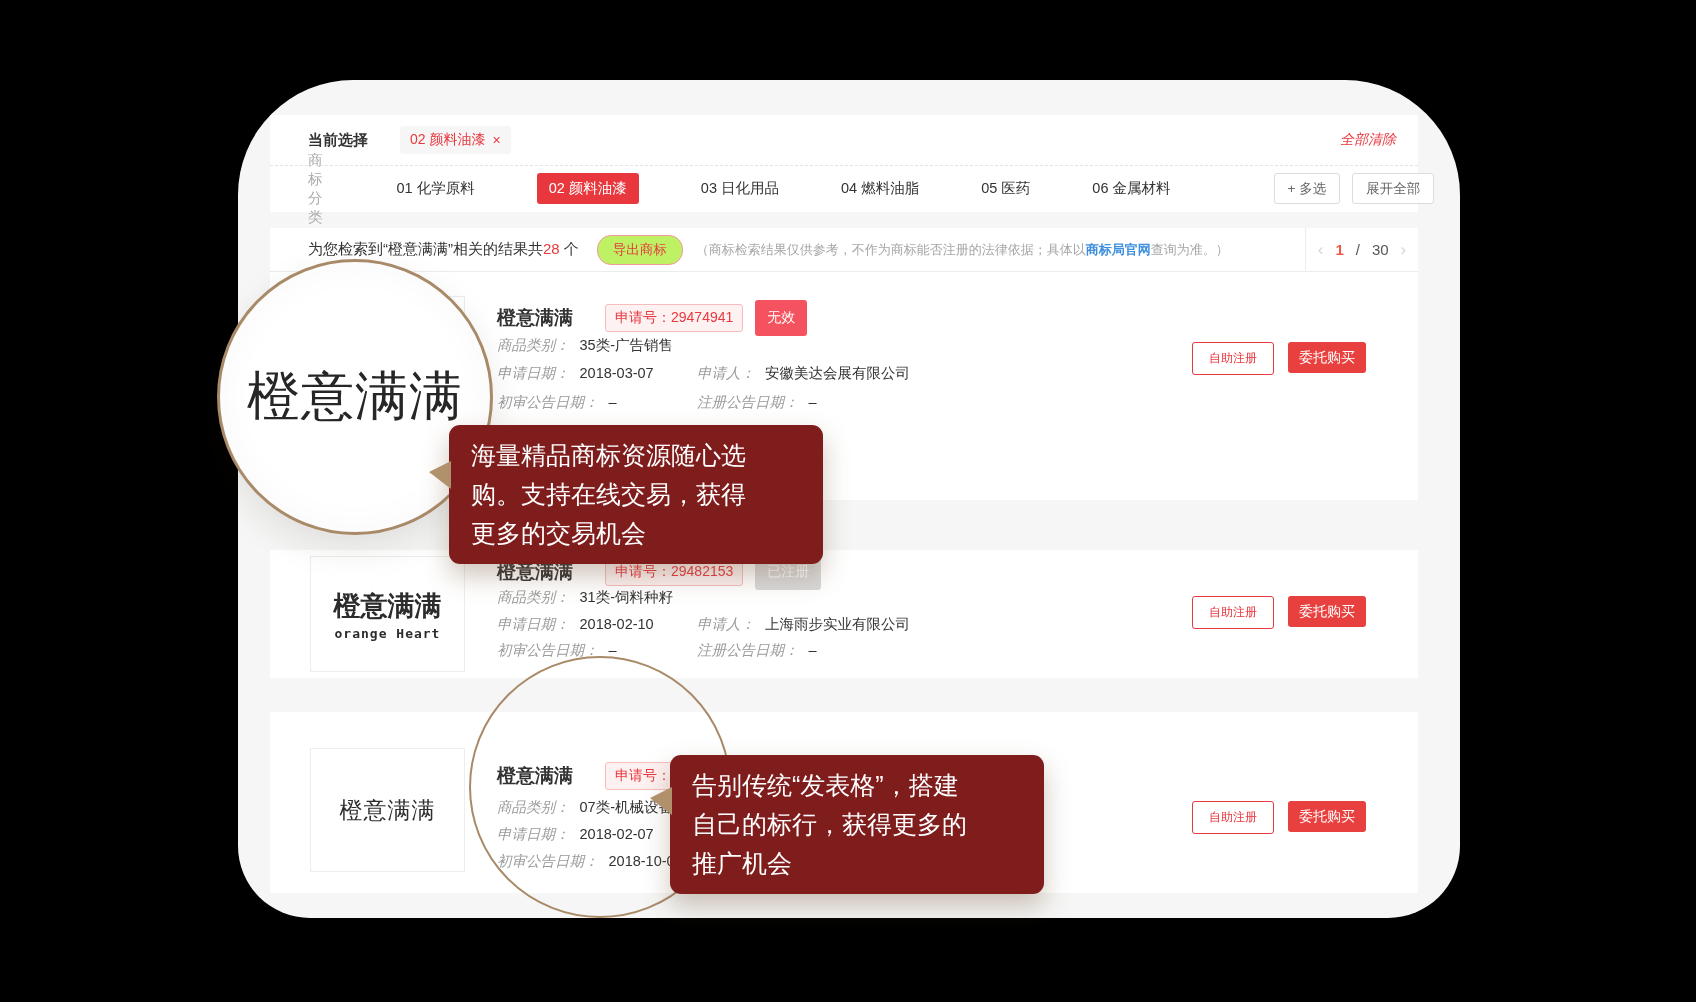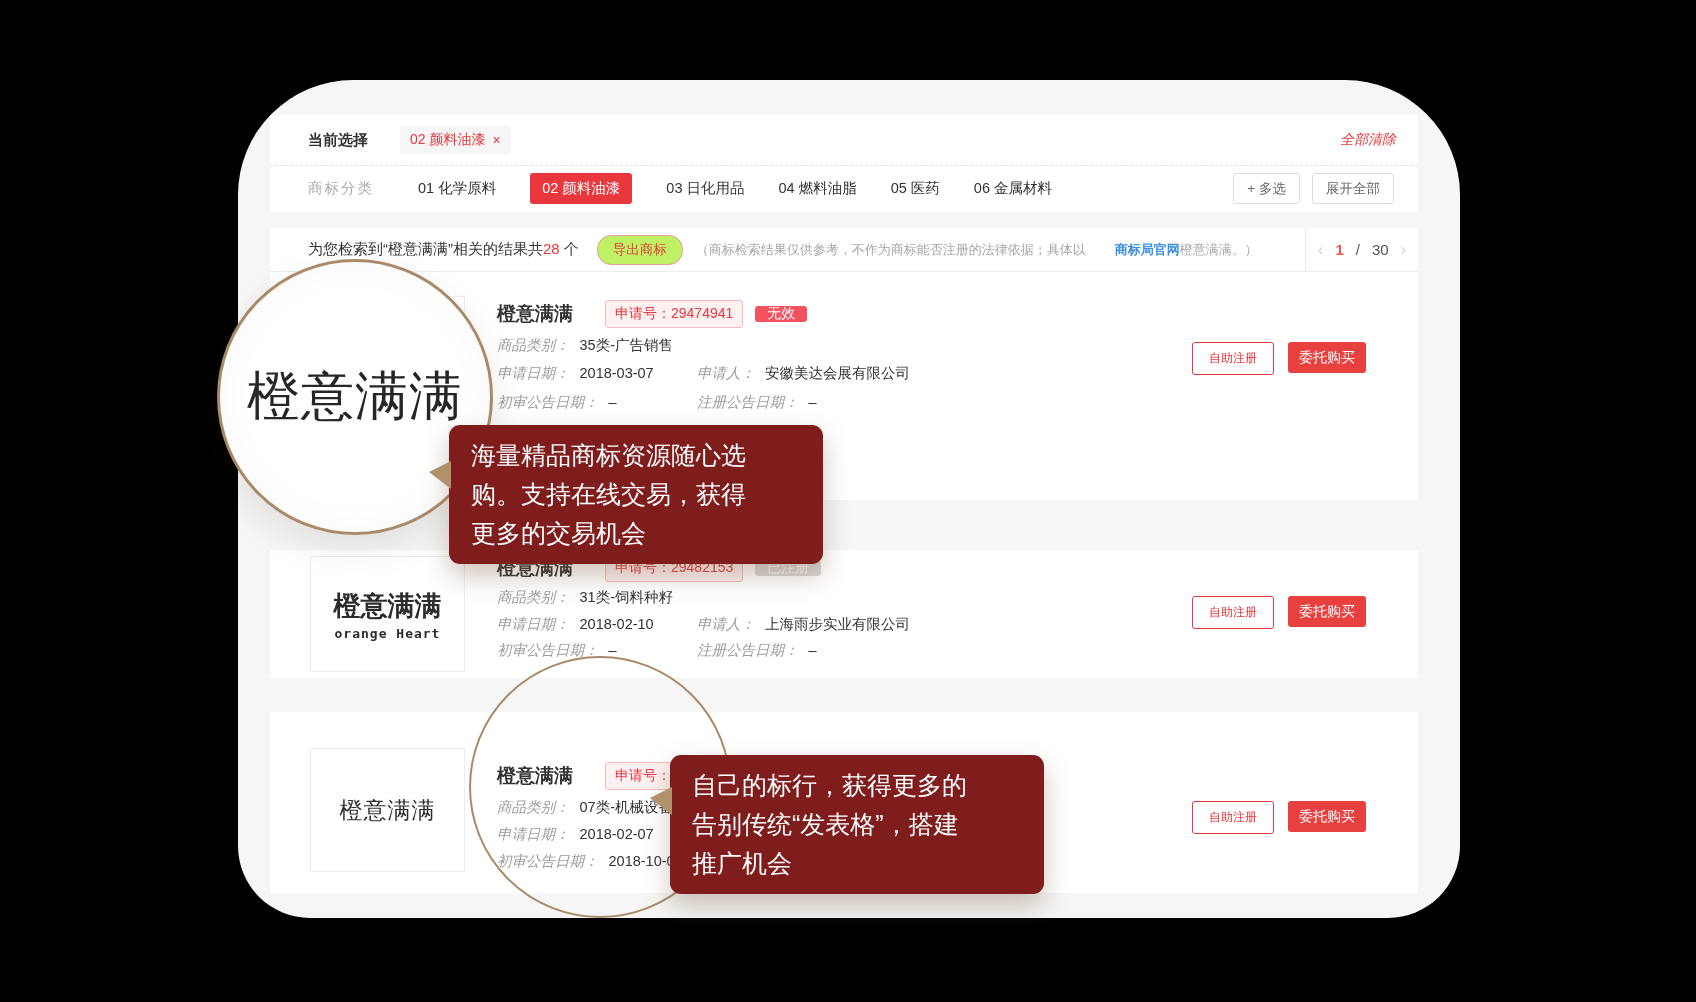--- a/index.html
+++ b/index.html
@@ -12,38 +12,38 @@
 
   
   .filter-panel{position:absolute;left:32px;top:35px;width:1148px;height:97px;background:#fff;}
   .filter-row1{height:51px;display:flex;align-items:center;padding:0 22px 0 38px;
                border-bottom:1px dashed #e4e4e4;box-sizing:border-box;}
   .cur-label{font-size:15px;color:#333;font-weight:700;}
   .sel-tag{margin-left:32px;display:inline-flex;align-items:center;gap:7px;height:28px;
            padding:0 10px;background:#f6f6f7;border-radius:3px;font-size:14px;color:#e8383e;cursor:pointer;}
   .sel-tag .x{font-size:14px;line-height:1;}
   .clear-all{margin-left:auto;font-size:14px;color:#e8383e;cursor:pointer;font-style:italic;}
-  .filter-row2{height:45px;display:flex;align-items:center;padding:0 24px 0 38px;box-sizing:border-box;}
+  .filter-row2{height:45px;display:flex;align-items:center;padding:0 24px 0 38px;box-sizing:border-box;gap:28px;}
   .cat-label{font-size:14.5px;color:#aaa;margin-right:44px;letter-spacing:2px;}
   .cat-item{font-size:14.5px;color:#333;margin-right:34px;cursor:pointer;white-space:nowrap;}
   .cat-item.selected{background:#e8383e;color:#fff;padding:6px 12px;border-radius:3px;}
   .filter-actions{margin-left:auto;display:flex;gap:12px;padding-left:41px;}
   .ghost-btn{height:29px;padding:0 13px;border:1px solid #dcdcdc;border-radius:3px;background:#fff;
              color:#666;font-size:13.5px;display:inline-flex;align-items:center;cursor:pointer;white-space:nowrap;}
 
   
   .results-block{position:absolute;left:32px;top:148px;width:1148px;background:#fff;}
   .results-header{height:44px;display:flex;align-items:center;border-bottom:1px solid #ececec;
                   padding-left:38px;box-sizing:border-box;}
   .summary{font-size:15px;color:#333;white-space:nowrap;}
   .summary .count{color:#e8383e;}
   .export-btn{margin-left:18px;height:28px;padding:0 15px;border:1px solid #f09a9a;border-radius:14px;
               background:#bef264;color:#e8383e;font-size:13.5px;display:inline-flex;align-items:center;cursor:pointer;}
   .disclaimer{margin-left:13px;font-size:13px;color:#a6a6a6;white-space:nowrap;}
-  .disclaimer .link{color:#3d8fdd;font-weight:700;cursor:pointer;margin-left:29px;}
+  .disclaimer .link{color:#3d8fdd;font-weight:700;cursor:pointer;}
   .pager{margin-left:auto;align-self:stretch;width:112px;border-left:1px solid #ececec;
          display:flex;align-items:center;justify-content:center;gap:12px;font-size:15px;}
   .pager .chev{color:#d5d5d5;font-size:17px;cursor:pointer;}
   .pager .cur{color:#f0584c;font-weight:700;}
   .pager .tot{color:#555;}
 
   .result-row{position:relative;}
   .row1{height:228px;}
   .row-block2{position:absolute;left:32px;top:470px;width:1148px;height:128px;background:#fff;}
   .row-block3{position:absolute;left:32px;top:632px;width:1148px;height:181px;background:#fff;}
@@ -54,21 +54,21 @@
   .r1 .mark-cn{font-size:24px;font-weight:600;}
   .r2 .mark-cn{font-family:"DejaVu Serif","Liberation Serif",serif;font-size:27px;font-weight:700;}
   .r2 .mark-en{font-family:"DejaVu Sans Mono","Liberation Mono",monospace;font-size:13px;font-weight:700;
                color:#2c2c2c;letter-spacing:1px;margin-top:2px;}
   .r3 .mark-cn{font-size:23px;font-weight:500;letter-spacing:1px;}
 
   .title-line{position:absolute;left:227px;display:flex;align-items:center;gap:12px;}
   .tm-name{font-size:19px;font-weight:700;color:#333;white-space:nowrap;}
   .regno-tag{height:26px;display:inline-flex;align-items:center;padding:0 9px;border:1px solid #f6bcbc;
              background:#fdf1f1;border-radius:3px;color:#e8383e;font-size:14px;white-space:nowrap;margin-left:20px;}
-  .badge{height:16px;display:inline-flex;align-items:center;padding:0 12px;border-radius:3px;
+  .badge{height:36px;display:inline-flex;align-items:center;padding:0 12px;border-radius:3px;
          color:#fff;font-size:14px;white-space:nowrap;}
   .badge.invalid{background:#f5525f;}
   .badge.registered{background:#d9d9d9;}
 
   .field{position:absolute;font-size:14.5px;color:#333;white-space:nowrap;}
   .field .lb{color:#9b9b9b;margin-right:10px;font-style:italic;}
   .c1{left:227px;} .c2{left:427px;}
 
   .actions{position:absolute;left:922px;display:flex;gap:14px;}
   .btn-outline{width:80px;height:31px;border:1px solid #e8383e;border-radius:3px;background:#fff;
@@ -124,21 +124,21 @@
           <span class="ghost-btn">+ 多选</span>
           <span class="ghost-btn">展开全部</span>
         </span>
       </div>
     </div>
 
     <div class="results-block">
       <div class="results-header">
         <span class="summary"><span>为您检索到“橙意满满”相关的结果共</span><span class="count">28</span><span> 个</span></span>
         <span class="export-btn">导出商标</span>
-        <span class="disclaimer"><span>（商标检索结果仅供参考，不作为商标能否注册的法律依据；具体以</span><span class="link">商标局官网</span><span>橙意满满。）</span></span>
+        <span class="disclaimer"><span>（商标检索结果仅供参考，不作为商标能否注册的法律依据；具体以</span><span class="link">商标局官网</span><span>查询为准。）</span></span>
         <span class="pager">
           <span class="chev">‹</span>
           <span class="cur">1</span>
           <span class="tot">/</span>
           <span class="tot">30</span>
           <span class="chev">›</span>
         </span>
       </div>
 
       <div class="result-row row1 r1">
@@ -208,17 +208,17 @@
   <div class="lens2"></div>
 
   <div class="callout callout1">
     <span class="tail"></span>
     <span class="ln">海量精品商标资源随心选</span>
     <span class="ln">购。支持在线交易，获得</span>
     <span class="ln">更多的交易机会</span>
   </div>
   <div class="callout callout2">
     <span class="tail"></span>
+    <span class="ln">告别传统“发表格”，搭建</span>
     <span class="ln">自己的标行，获得更多的</span>
-    <span class="ln">告别传统“发表格”，搭建</span>
     <span class="ln">推广机会</span>
   </div>
 </div>
 
 </body></html>

